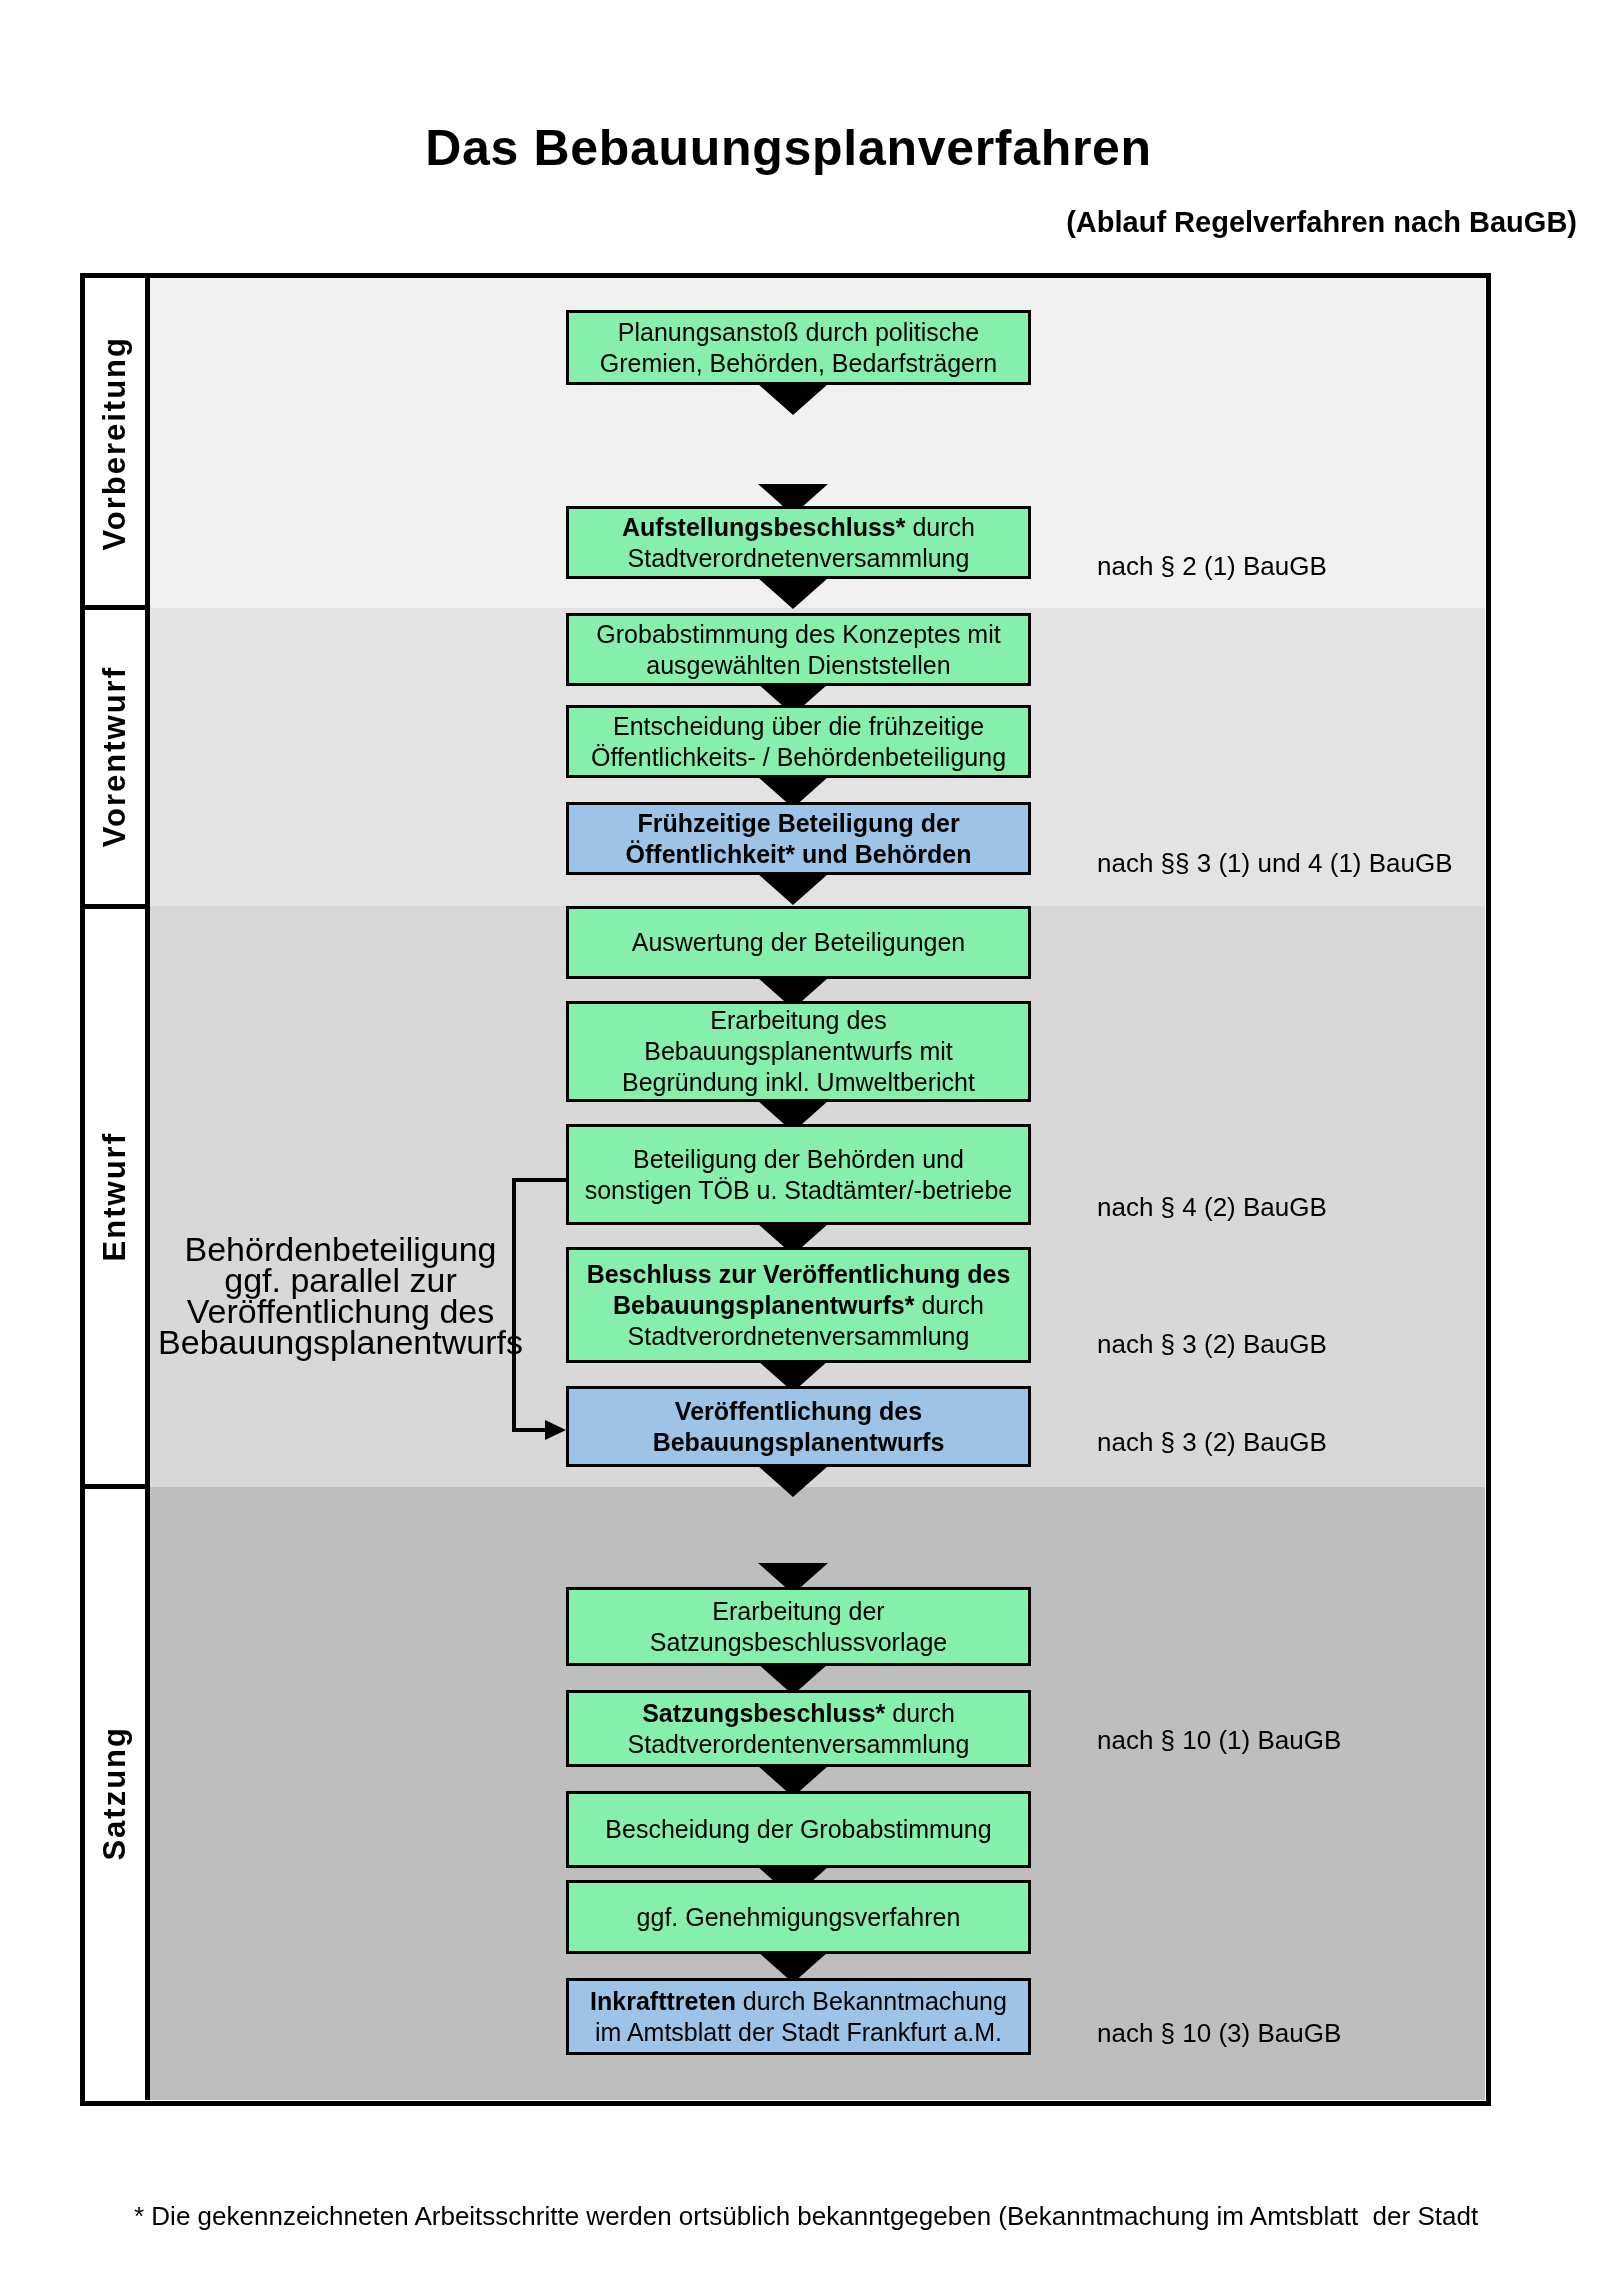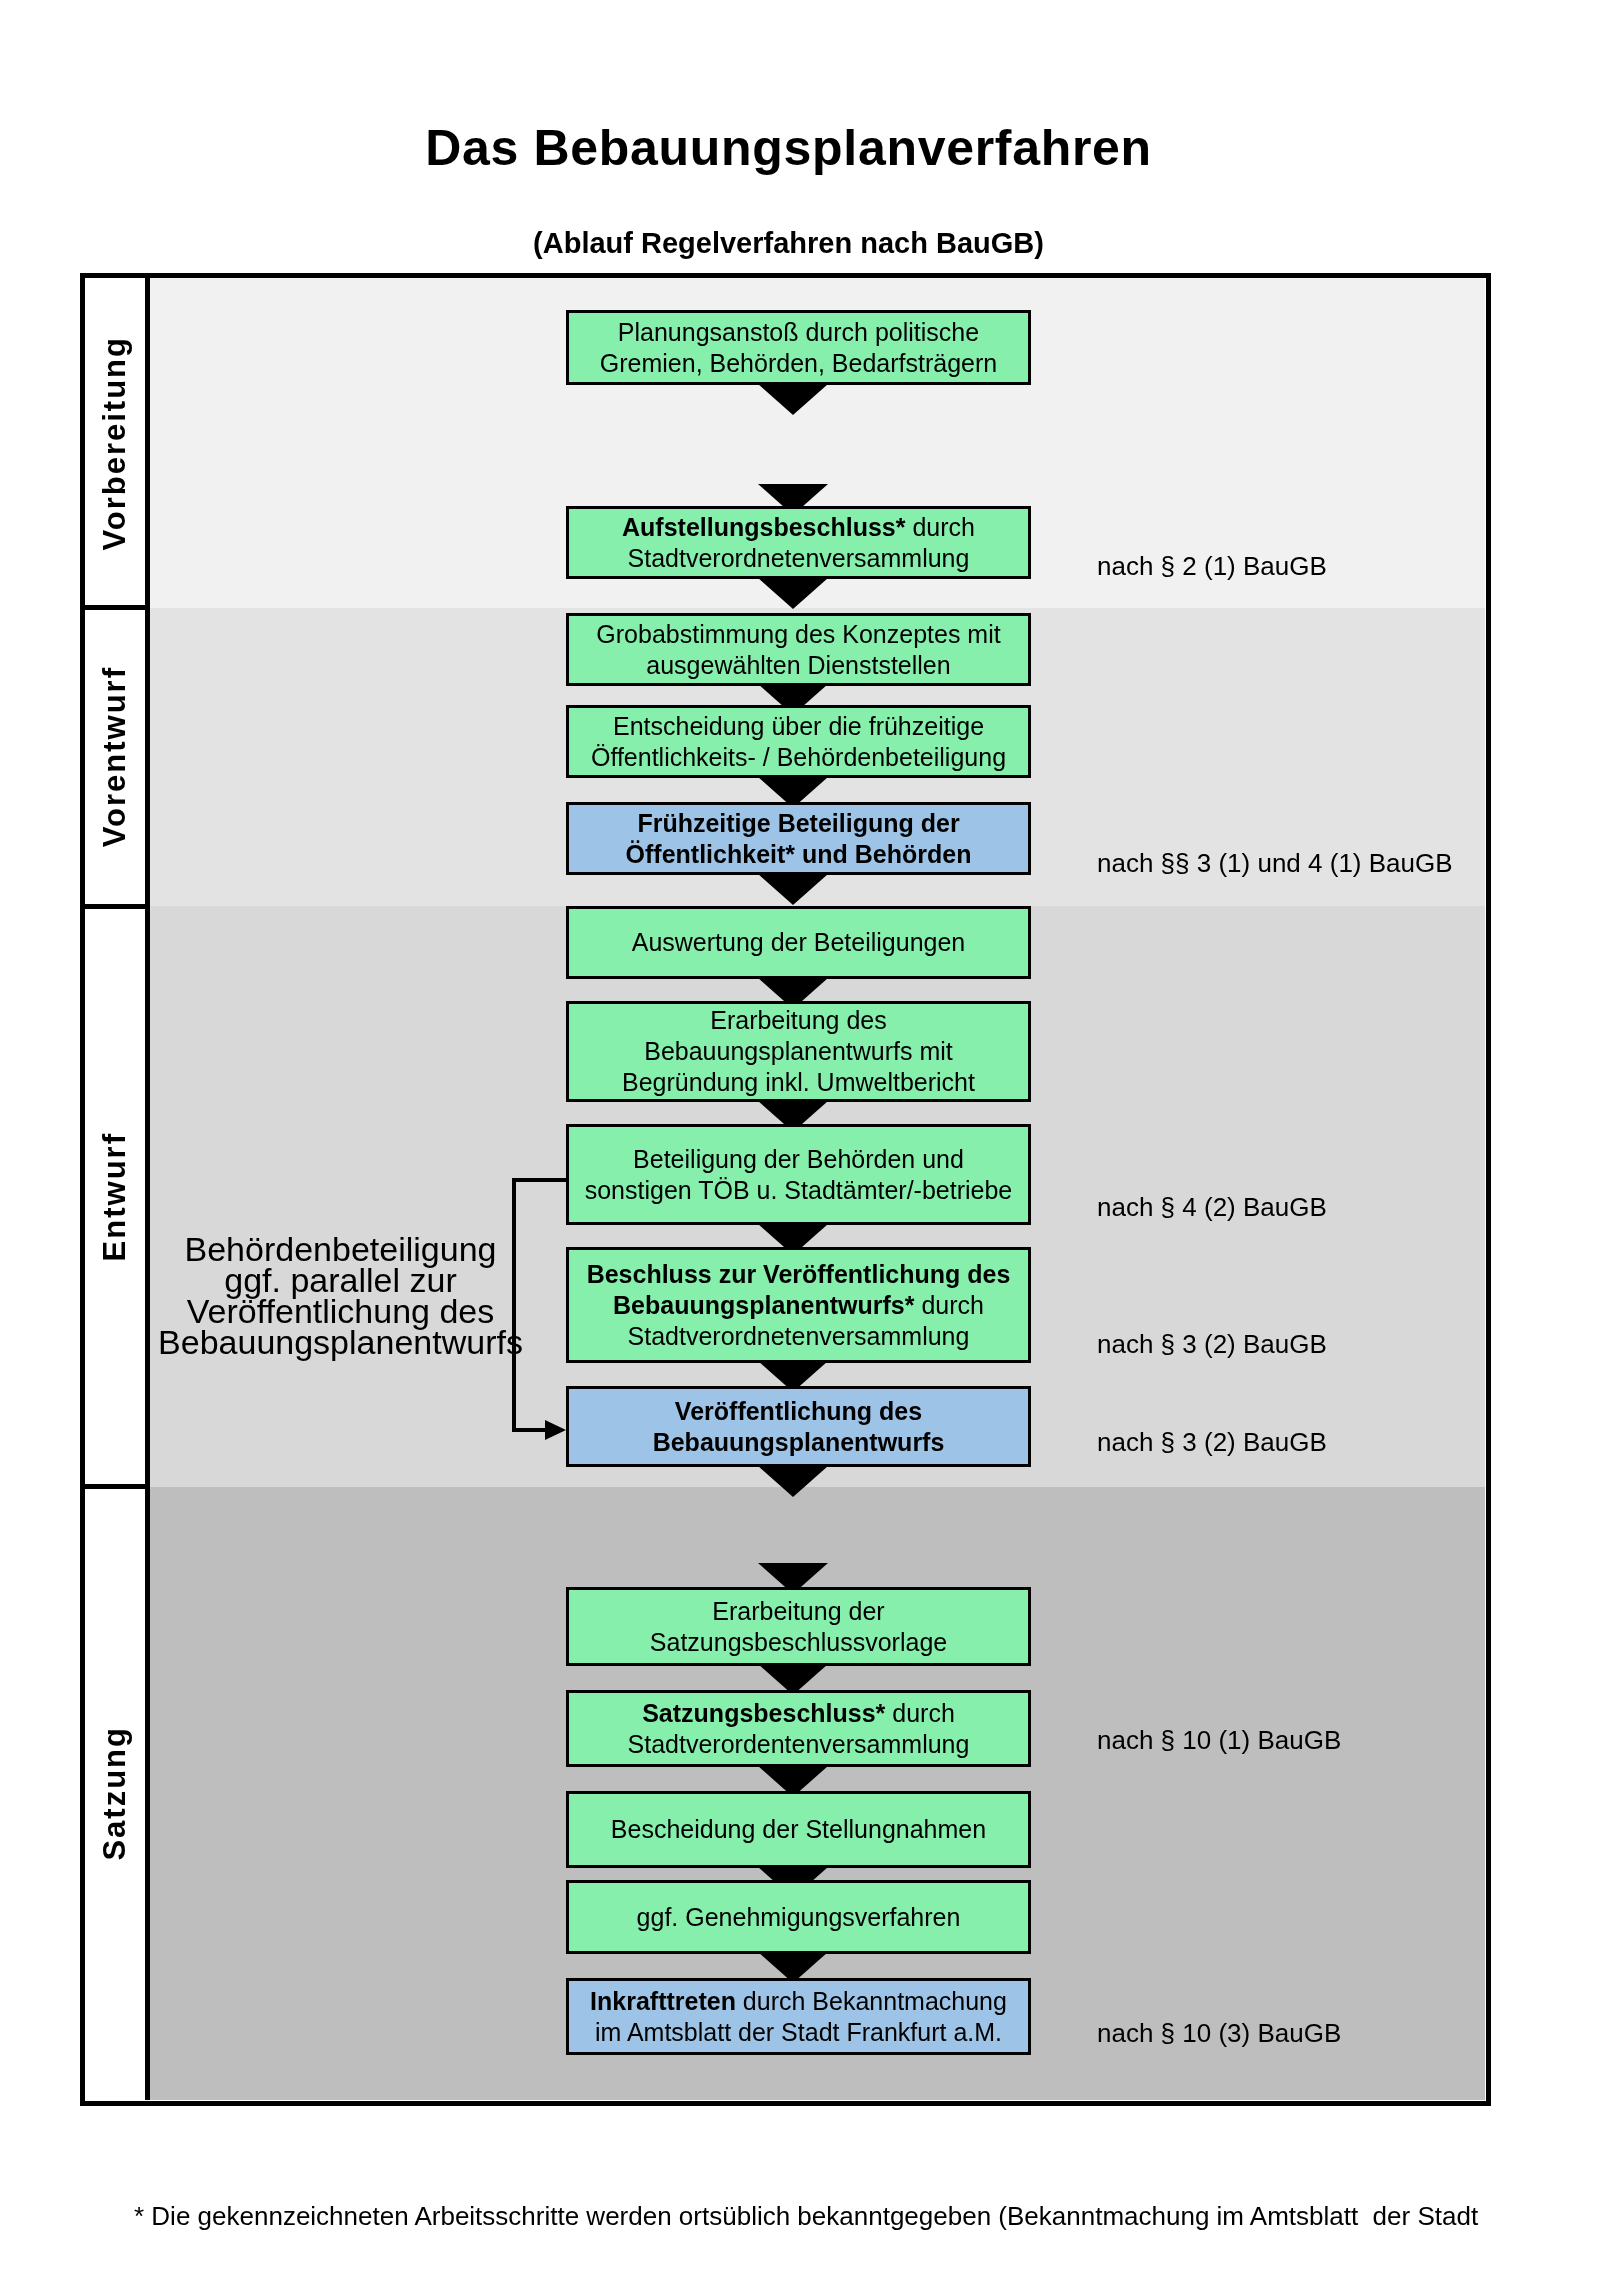--- a/index.html
+++ b/index.html
@@ -5,21 +5,21 @@
   html,body{margin:0;padding:0;}
   body{
     width:1623px;height:2295px;position:relative;background:#ffffff;
     font-family:"Liberation Sans", sans-serif;color:#000;overflow:hidden;
   }
   .title{
     position:absolute;left:0;top:119px;width:1577px;text-align:center;
     font-size:50px;font-weight:bold;letter-spacing:0.7px;
   }
   .subtitle{
-    position:absolute;left:0;top:227px;width:1577px;text-align:center;
+    position:absolute;left:0;top:206px;width:1577px;text-align:right;
     font-size:29px;font-weight:bold;
   }
   .frame{
     position:absolute;left:80px;top:273px;width:1411px;height:1833px;
     border:5.2px solid #000;box-sizing:border-box;background:#fff;
   }
   .labels-col{position:absolute;left:0;top:0;width:60px;height:1822px;background:#fff;}
   .vdivider{position:absolute;left:60px;top:0;width:5.2px;height:1822px;background:#000;}
   .section-bg{position:absolute;left:65px;width:1335px;}
   .sec0{top:0;height:330px;background:var(--section_prep,#f1f1f1);}
@@ -186,21 +186,21 @@
   </div>
   <div class="arrow-down" style="top:1386px"></div>
 
   <div class="box" style="top:1412px;height:77px">
     <div class="line"><span class="bold">Satzungsbeschluss*</span><span> durch</span></div>
     <div class="line">Stadtverordentenversammlung</div>
   </div>
   <div class="arrow-down" style="top:1488px"></div>
 
   <div class="box" style="top:1513px;height:77px">
-    <div class="line">Bescheidung der Stellungnahmen</div>
+    <div class="line">Bescheidung der Grobabstimmung</div>
   </div>
   <div class="arrow-down" style="top:1589px"></div>
 
   <div class="box" style="top:1602px;height:74px">
     <div class="line">ggf. Genehmigungsverfahren</div>
   </div>
   <div class="arrow-down" style="top:1674px"></div>
 
   <div class="box hl" style="top:1700px;height:77px">
     <div class="line"><span class="bold">Inkrafttreten</span><span> durch Bekanntmachung</span></div>

